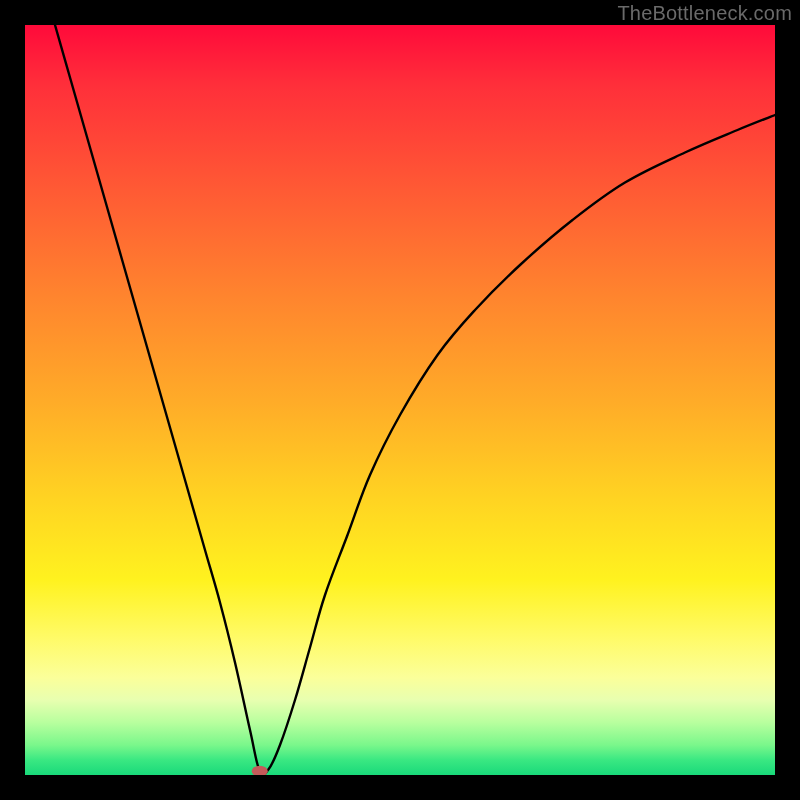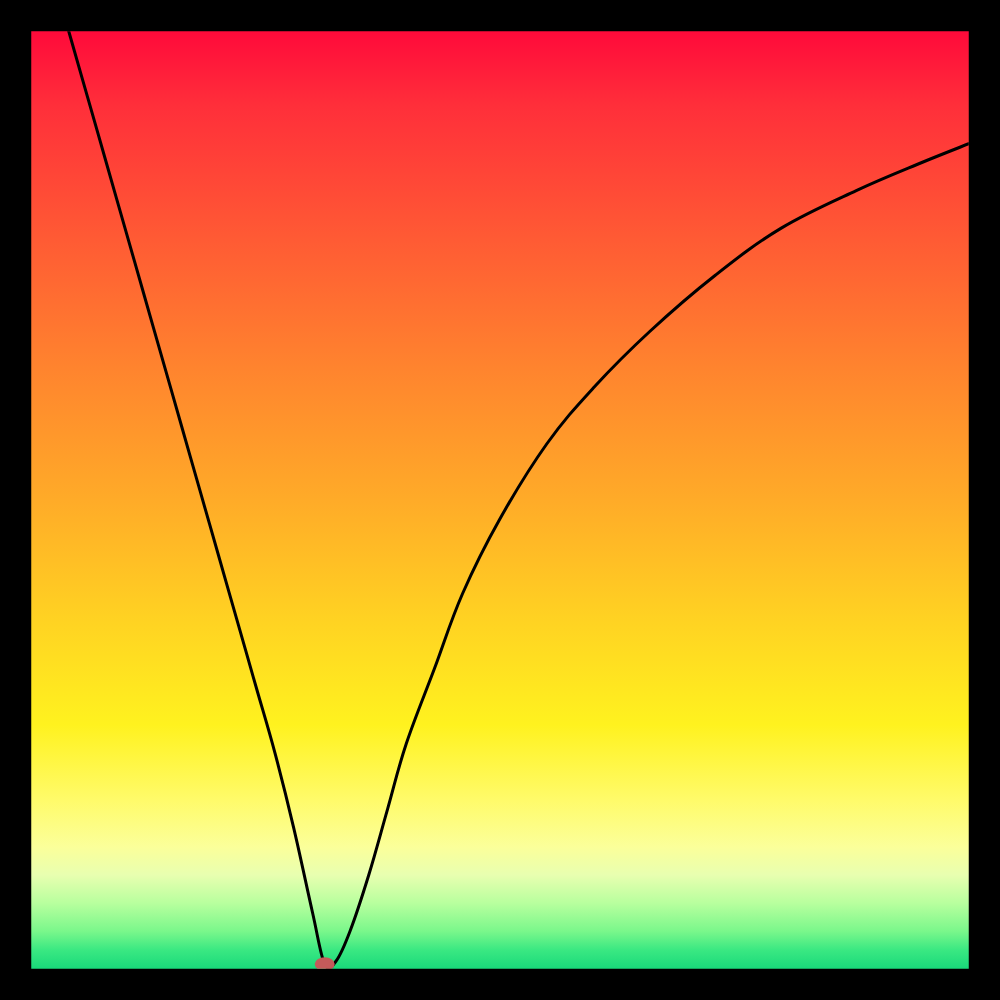--- a/index.html
+++ b/index.html
@@ -58,19 +58,20 @@
     font-size: 20px;
     font-weight: 500;
     letter-spacing: 0.2px;
     user-select: none;
   }
 </style>
 </head>
 <body>
 
 <div class="frame">
+  <div class="watermark">TheBottleneck.com</div>
   <div class="plot-area">
     <svg class="curve" viewBox="0 0 750 750" preserveAspectRatio="none">
       <path id="curve-path" fill="none" stroke="#000" stroke-width="2.4" stroke-linejoin="round" stroke-linecap="round" d="M 30.00 0.00 C 32.70 9.45, 39.60 33.60, 45.00 52.50 C 50.40 71.40, 54.60 86.10, 60.00 105.00 C 65.40 123.90, 69.60 138.60, 75.00 157.50 C 80.40 176.40, 84.60 191.10, 90.00 210.00 C 95.40 228.90, 99.60 243.60, 105.00 262.50 C 110.40 281.40, 114.60 296.10, 120.00 315.00 C 125.40 333.90, 129.60 348.60, 135.00 367.50 C 140.40 386.40, 144.60 401.10, 150.00 420.00 C 155.40 438.90, 159.60 453.60, 165.00 472.50 C 170.40 491.40, 174.60 506.10, 180.00 525.00 C 185.40 543.90, 189.60 557.25, 195.00 577.50 C 200.40 597.75, 204.60 614.55, 210.00 637.50 C 215.40 660.45, 220.55 685.42, 225.00 705.00 C 229.45 724.58, 231.38 739.23, 234.75 746.25 C 238.13 753.27, 240.10 748.73, 243.75 744.00 C 247.40 739.27, 250.28 732.42, 255.00 720.00 C 259.73 707.58, 264.60 692.55, 270.00 675.00 C 275.40 657.45, 279.60 641.40, 285.00 622.50 C 290.40 603.60, 293.25 590.25, 300.00 570.00 C 306.75 549.75, 314.40 531.60, 322.50 510.00 C 330.60 488.40, 335.55 471.60, 345.00 450.00 C 354.45 428.40, 362.85 411.60, 375.00 390.00 C 387.15 368.40, 399.00 348.90, 412.50 330.00 C 426.00 311.10, 435.15 301.20, 450.00 285.00 C 464.85 268.80, 477.45 256.20, 495.00 240.00 C 512.55 223.80, 528.60 209.85, 547.50 195.00 C 566.40 180.15, 579.75 169.65, 600.00 157.50 C 620.25 145.35, 639.75 136.95, 660.00 127.50 C 680.25 118.05, 696.30 111.75, 712.50 105.00 C 728.70 98.25, 743.25 92.70, 750.00 90.00"></path>
       <ellipse id="marker-dot" rx="8" ry="5.5" cx="234.75" cy="746.25" fill="#c45a5a"></ellipse>
     </svg>
   </div>
 </div>
 
 </body></html>

